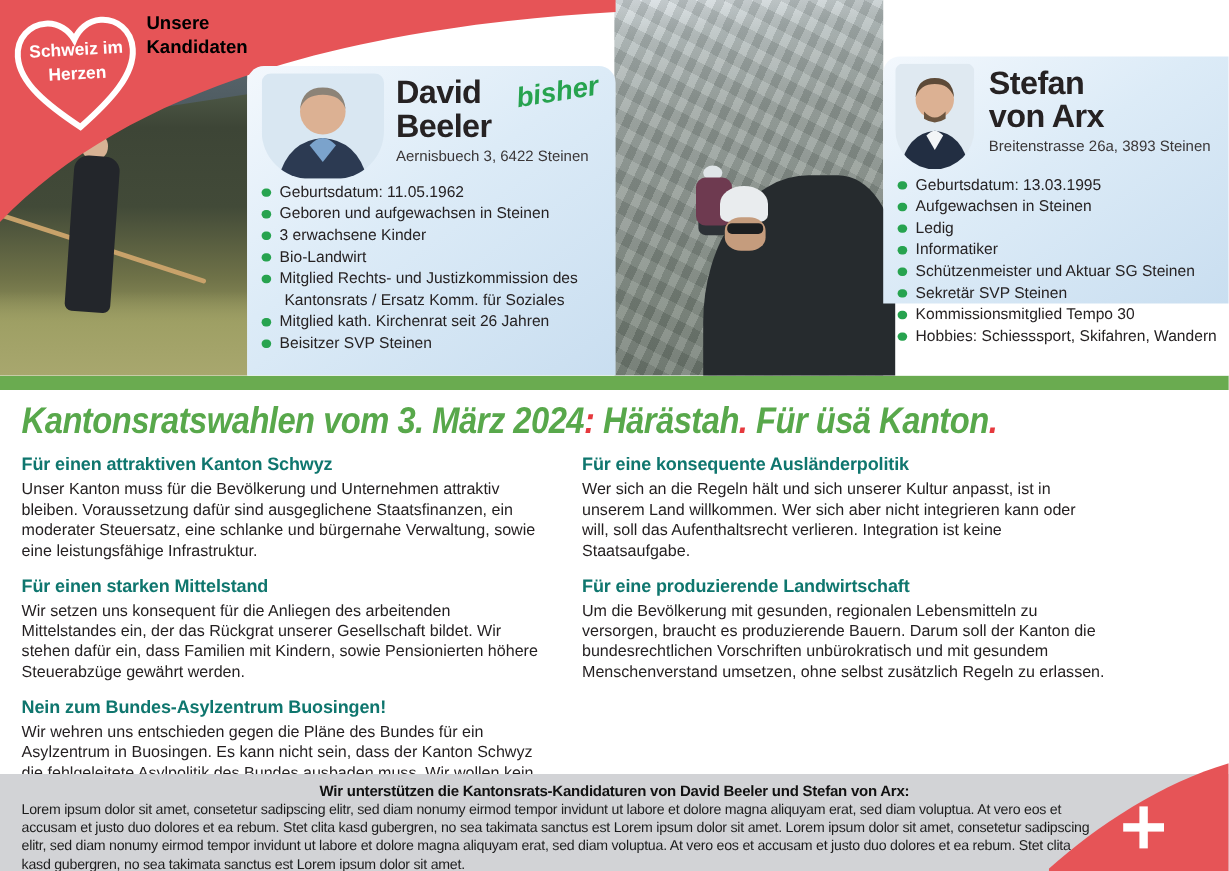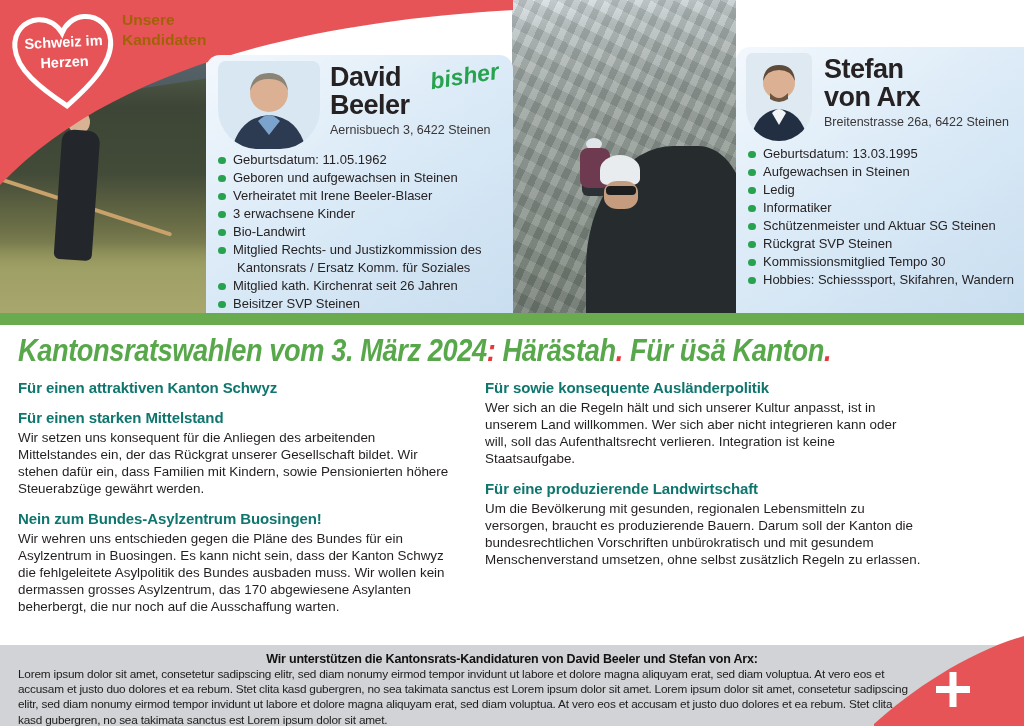--- a/index.html
+++ b/index.html
@@ -34,26 +34,26 @@
   .selfie-figure { position:absolute; right:-10px; bottom:-8px; width:160px; height:175px;
     background:#262b2e; border-radius:55% 30% 0 0 / 70% 40% 0 0; }
   .selfie-cap { position:absolute; right:96px; bottom:128px; width:40px; height:30px; background:#e9ecee; border-radius:50% 50% 20% 20%; }
   .selfie-face { position:absolute; right:98px; bottom:104px; width:34px; height:28px; background:#c59c7d; border-radius:40%; }
   .selfie-glasses { position:absolute; right:100px; bottom:118px; width:30px; height:9px; background:#1c1e20; border-radius:4px; }
 
   .red-ribbon { position:absolute; left:0; top:0; width:520px; height:200px; pointer-events:none; }
   .heart-wrap { position:absolute; left:8px; top:10px; width:112px; height:104px; }
   .heart-label { position:absolute; left:10px; top:32px; width:108px; text-align:center;
     color:#fff; font-weight:bold; font-size:14.5px; line-height:20px; transform:rotate(-3deg); }
-  .brand-tagline { position:absolute; left:122px; top:10px; color:#a16207; font-weight:bold;
+  .brand-tagline { position:absolute; left:122px; top:10px; color:#000000; font-weight:bold;
     font-size:15.5px; line-height:20px; }
 
   .card { position:absolute; background:linear-gradient(145deg,#f3f8fd 0%,#dcebf7 45%,#c9def0 100%); }
   .card-david { left:206px; top:55px; width:307px; height:258px; border-radius:14px 14px 0 0; }
-  .card-stefan { left:736px; top:47px; width:288px; height:266px; border-radius:14px 0 0 0; }
+  .card-stefan { left:736px; top:47px; width:288px; height:206px; border-radius:14px 0 0 0; }
 
   .headshot { position:absolute; border-radius:8px 8px 40px 40px; overflow:hidden; }
   .card-david .headshot { left:12px; top:6px; width:102px; height:88px; }
   .card-stefan .headshot { left:10px; top:6px; width:66px; height:88px; }
   .headshot svg { display:block; width:100%; height:100%; }
 
   .name-block { position:absolute; }
   .card-david .name-block { left:124px; top:8px; }
   .card-stefan .name-block { left:88px; top:8px; }
   .cand-first, .cand-last { font-weight:bold; color:#262223; font-size:27px; line-height:28px; letter-spacing:-0.5px; }
@@ -145,21 +145,20 @@
       </div>
       <div class="name-block">
         <div class="cand-first">David</div>
         <div class="cand-last">Beeler</div>
         <div class="cand-addr">Aernisbuech 3, 6422 Steinen</div>
       </div>
       <div class="badge-bisher">bisher</div>
       <ul class="fact-list">
         <li>Geburtsdatum: 11.05.1962</li>
         <li>Geboren und aufgewachsen in Steinen</li>
-        <li>Verheiratet mit Irene Beeler-Blaser</li>
         <li>3 erwachsene Kinder</li>
         <li>Bio-Landwirt</li>
         <li>Mitglied Rechts- und Justizkommission des</li>
         <li class="cont">Kantonsrats / Ersatz Komm. für Soziales</li>
         <li>Mitglied kath. Kirchenrat seit 26 Jahren</li>
         <li>Beisitzer SVP Steinen</li>
 
       </ul>
     </div>
 
@@ -170,57 +169,58 @@
           <circle cx="33" cy="30" r="16" fill="#dcb193"></circle>
           <path d="M17,28 Q18,12 33,12 Q48,12 49,28 Q45,17 33,17 Q21,17 17,28 Z" fill="#5d4a38"></path>
           <path d="M24,40 Q33,50 42,40 L42,46 Q33,52 24,46 Z" fill="#6b5540"></path>
           <path d="M4,88 Q10,58 33,56 Q56,58 62,88 Z" fill="#222e42"></path>
           <path d="M26,60 L33,72 L40,60 Q36,56 33,56 Q30,56 26,60 Z" fill="#f2f5f7"></path>
         </svg>
       </div>
       <div class="name-block">
         <div class="cand-first">Stefan</div>
         <div class="cand-last">von Arx</div>
-        <div class="cand-addr">Breitenstrasse 26a, 6422 Steinen</div>
+        <div class="cand-addr">Breitenstrasse 26a, 3893 Steinen</div>
       </div>
       <ul class="fact-list">
         <li>Geburtsdatum: 13.03.1995</li>
         <li>Aufgewachsen in Steinen</li>
         <li>Ledig</li>
         <li>Informatiker</li>
         <li>Schützenmeister und Aktuar SG Steinen</li>
-        <li>Rückgrat SVP Steinen</li>
+        <li>Sekretär SVP Steinen</li>
         <li>Kommissionsmitglied Tempo 30</li>
         <li>Hobbies: Schiesssport, Skifahren, Wandern</li>
       </ul>
     </div>
   </div>
 
   <div class="green-bar"></div>
 
   <div class="main">
     <h1 class="headline"><span>Kantonsratswahlen vom 3. März 2024</span><span class="punct-red">:</span><span> Härästah</span><span class="punct-red">.</span><span> Für üsä Kanton</span><span class="punct-red">.</span></h1>
 
     <div class="columns">
       <div class="col">
         <div class="section">
           <h2>Für einen attraktiven Kanton Schwyz</h2>
+          <p>Unser Kanton muss für die Bevölkerung und Unternehmen attraktiv bleiben. Voraussetzung dafür sind ausgeglichene Staatsfinanzen, ein moderater Steuersatz, eine schlanke und bürgernahe Verwaltung, sowie eine leistungsfähige Infrastruktur.</p>
         </div>
         <div class="section">
           <h2>Für einen starken Mittelstand</h2>
           <p>Wir setzen uns konsequent für die Anliegen des arbeitenden Mittelstandes ein, der das Rückgrat unserer Gesellschaft bildet. Wir stehen dafür ein, dass Familien mit Kindern, sowie Pensionierten höhere Steuerabzüge gewährt werden.</p>
         </div>
         <div class="section">
           <h2>Nein zum Bundes-Asylzentrum Buosingen!</h2>
           <p>Wir wehren uns entschieden gegen die Pläne des Bundes für ein Asylzentrum in Buosingen. Es kann nicht sein, dass der Kanton Schwyz die fehlgeleitete Asylpolitik des Bundes ausbaden muss. Wir wollen kein dermassen grosses Asylzentrum, das 170 abgewiesene Asylanten beherbergt, die nur noch auf die Ausschaffung warten.</p>
         </div>
       </div>
       <div class="col">
         <div class="section">
-          <h2>Für sowie konsequente Ausländerpolitik</h2>
+          <h2>Für eine konsequente Ausländerpolitik</h2>
           <p>Wer sich an die Regeln hält und sich unserer Kultur anpasst, ist in unserem Land willkommen. Wer sich aber nicht integrieren kann oder will, soll das Aufenthaltsrecht verlieren. Integration ist keine Staatsaufgabe.</p>
         </div>
         <div class="section">
           <h2>Für eine produzierende Landwirtschaft</h2>
           <p>Um die Bevölkerung mit gesunden, regionalen Lebensmitteln zu versorgen, braucht es produzierende Bauern. Darum soll der Kanton die bundesrechtlichen Vorschriften unbürokratisch und mit gesundem Menschenverstand umsetzen, ohne selbst zusätzlich Regeln zu erlassen.</p>
         </div>
       </div>
     </div>
   </div>
 

